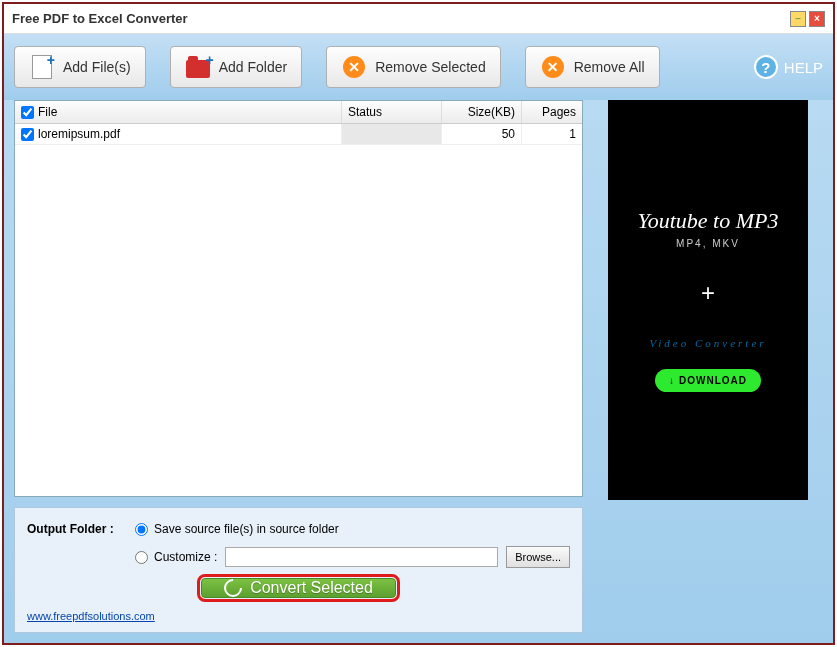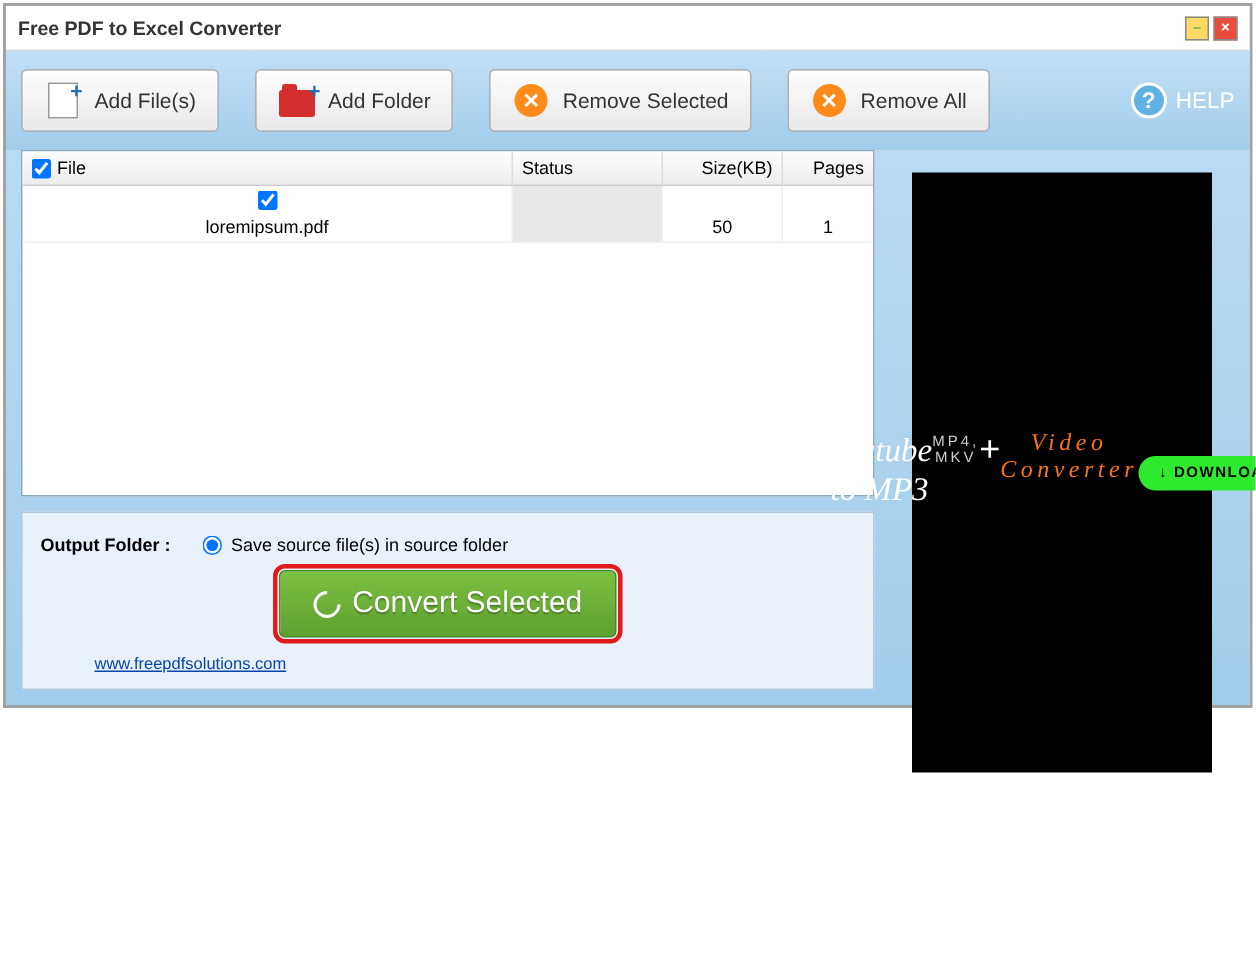--- a/index.html
+++ b/index.html
@@ -1,17 +1,17 @@
 <!DOCTYPE html>
 <html><head>
 <meta charset="utf-8">
 <style>
 * { box-sizing: border-box; margin: 0; padding: 0; }
 body { font-family: Arial, sans-serif; background: #fff; width: 837px; height: 647px; overflow: hidden; }
-.window { border: 2px solid #a3a3a3; width: 833px; height: 470px; margin: 2px; position: relative; background: #fff; }
+.window { border: 2px solid #7f1d1d; width: 833px; height: 643px; margin: 2px; position: relative; background: #fff; }
 .titlebar { height: 30px; background: #fff; display: flex; align-items: center; padding: 0 8px; border-bottom: 1px solid #ddd; }
 .titlebar-text { font-size: 13px; font-weight: bold; color: #333; flex: 1; }
 .titlebar-btns { display: flex; gap: 3px; }
 .tbtn { width: 16px; height: 16px; border: 1px solid #888; display: flex; align-items: center; justify-content: center; font-size: 10px; font-weight: bold; cursor: pointer; }
 .tbtn.min { background: #ffd966; color: #7a5; }
 .tbtn.close { background: #e74c3c; color: #fff; }
 .toolbar-area { background: linear-gradient(to bottom, #c3dff5, #a0cdec); padding: 12px 10px; display: flex; gap: 24px; align-items: center; }
 .tool-btn { background: linear-gradient(to bottom, #fefefe, #e8e8e8); border: 1px solid #b0b0b0; border-radius: 4px; padding: 8px 14px; display: flex; align-items: center; gap: 8px; cursor: pointer; font-size: 14px; color: #333; height: 42px; }
 .icon-box { width: 26px; height: 26px; display: flex; align-items: center; justify-content: center; position: relative; }
 .icon-file { width: 20px; height: 24px; background: #fff; border: 1px solid #999; position: relative; }
@@ -26,44 +26,44 @@
 .left-col { flex: 1; display: flex; flex-direction: column; }
 .table-box { background: #fff; border: 1px solid #8ab; flex: 1; display: flex; flex-direction: column; min-height: 0; }
 .thead { display: flex; background: linear-gradient(to bottom, #fdfdfd, #ececec); border-bottom: 1px solid #ccc; font-size: 12px; }
 .th { padding: 4px 6px; border-right: 1px solid #ddd; display: flex; align-items: flex-end; }
 .th.file { flex: 1; gap: 4px; }
 .th.status { width: 100px; }
 .th.size { width: 80px; text-align: right; justify-content: flex-end; }
 .th.pages { width: 60px; text-align: right; justify-content: flex-end; border-right: none; }
 .tbody { flex: 1; overflow: auto; }
 .trow { display: flex; font-size: 12px; border-bottom: 1px solid #eee; }
-.td { padding: 3px 6px; border-right: 1px solid #eee; display: flex; align-items: center; flex-direction: column; }
+.td { padding: 3px 6px; border-right: 1px solid #eee; display: flex; align-items: center; }
 .td.file { flex: 1; gap: 4px; }
 .td.status { width: 100px; background: #e8e8e8; }
 .td.size { width: 80px; justify-content: flex-end; }
 .td.pages { width: 60px; justify-content: flex-end; border-right: none; }
 .chk { width: 13px; height: 13px; }
 .output-box { background: #e8f1f9; border: 1px solid #b0c8dd; margin-top: 10px; padding: 14px 12px 10px 12px; }
 .out-row { display: flex; align-items: center; font-size: 12px; margin-bottom: 10px; gap: 8px; }
 .out-label { font-weight: bold; width: 100px; }
 .radio-row { display: flex; align-items: center; gap: 6px; }
 .custom-input { flex: 1; height: 20px; border: 1px solid #aaa; background: #fff; padding: 0 4px; font-size: 12px; }
 .browse-btn { height: 22px; padding: 0 8px; font-size: 11px; border: 1px solid #999; background: linear-gradient(to bottom,#fafafa,#e0e0e0); cursor: pointer; }
 .convert-row { display: flex; gap: 10px; justify-content: center; margin-top: 8px; }
-.convert-btn { background: linear-gradient(to bottom, #7cc142, #5ca030); border: 1px solid #4a8a25; border-radius: 4px; color: #fff; font-size: 20px; padding: 10px 22px; display: flex; align-items: center; gap: 8px; cursor: pointer; text-shadow: 0 1px 1px rgba(0,0,0,0.3); }
+.convert-btn { background: linear-gradient(to bottom, #7cc142, #5ca030); border: 1px solid #4a8a25; border-radius: 4px; color: #fff; font-size: 16px; padding: 0 22px; display: flex; align-items: center; gap: 8px; cursor: pointer; text-shadow: 0 1px 1px rgba(0,0,0,0.3); }
 .convert-btn.highlighted { outline: 3px solid #e01b1b; outline-offset: 1px; }
 .refresh-icon { width: 18px; height: 18px; border: 2px solid #fff; border-radius: 50%; border-top-color: transparent; transform: rotate(45deg); position: relative; }
 .link-row { margin-top: 12px; font-size: 11px; }
-.link-row a { color: #0645ad; margin-left: 36px; }
+.link-row a { color: #0645ad; }
 .right-col { width: 230px; padding-top: 0; }
-.ad-box { width: 200px; height: 400px; background: #000; color: #fff; margin: 15px auto; display: flex; flex-direction: row; align-items: center; justify-content: center; padding: 20px 10px; text-align: center; }
+.ad-box { width: 200px; height: 400px; background: #000; color: #fff; margin: 0 auto; display: flex; flex-direction: column; align-items: center; justify-content: center; padding: 20px 10px; text-align: center; }
 .ad-title { font-family: Georgia, serif; font-style: italic; font-size: 22px; margin-bottom: 4px; }
 .ad-sub { font-size: 10px; letter-spacing: 2px; color: #ccc; margin-bottom: 30px; }
 .ad-plus { font-size: 24px; margin-bottom: 30px; }
-.ad-vc { font-family: Georgia, serif; font-style: italic; color: #f97316; font-size: 16px; letter-spacing: 3px; margin-bottom: 20px; }
+.ad-vc { font-family: Georgia, serif; font-style: italic; color: #0369a1; font-size: 11px; letter-spacing: 3px; margin-bottom: 20px; }
 .ad-dl { background: #2eea2e; color: #000; border-radius: 14px; padding: 6px 14px; font-size: 10px; font-weight: bold; letter-spacing: 1px; cursor: pointer; display: flex; align-items: center; gap: 4px; }
 </style>
 </head>
 <body>
 
 <div class="window">
   <div class="titlebar">
     <span class="titlebar-text">Free PDF to Excel Converter</span>
     <div class="titlebar-btns">
       <div class="tbtn min">–</div>
@@ -128,20 +128,28 @@
       </div>
 
       <div class="output-box">
         <div class="out-row">
           <span class="out-label">Output Folder :</span>
           <div class="radio-row">
             <input type="radio" name="outf" checked="" style="">
             <span>Save source file(s) in source folder</span>
           </div>
         </div>
+        <div class="out-row" style="padding-left:108px;">
+          <div class="radio-row">
+            <input type="radio" name="outf" style="">
+            <span>Customize :</span>
+          </div>
+          <input class="custom-input" value="" style="">
+          <button class="browse-btn">Browse...</button>
+        </div>
         <div class="convert-row">
           <div class="convert-btn highlighted">
             <div class="refresh-icon"></div>
             <span>Convert Selected</span>
           </div>
         </div>
         <div class="link-row">
           <a href="#">www.freepdfsolutions.com</a>
         </div>
       </div>

